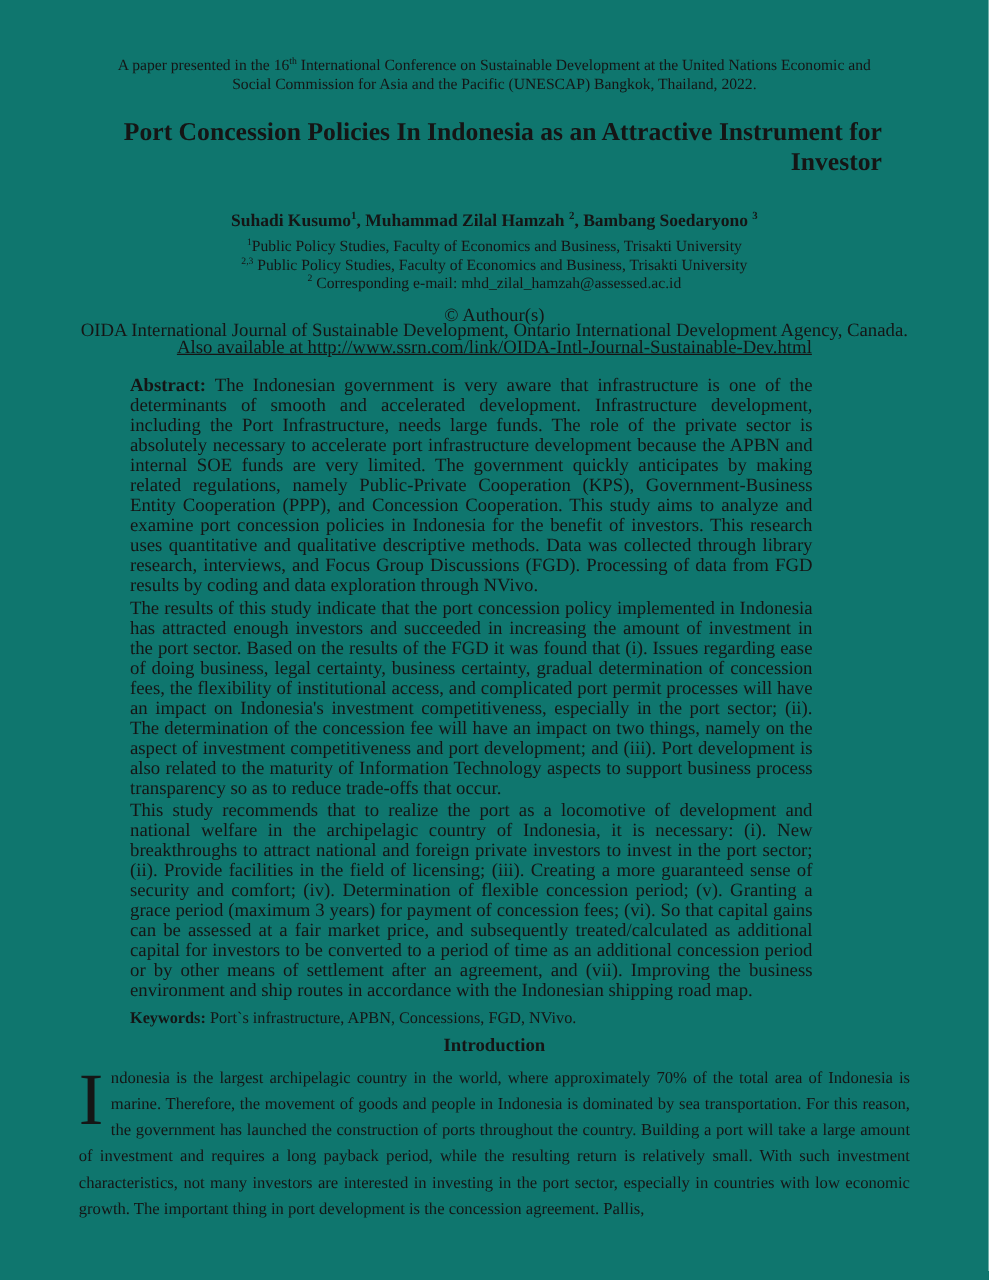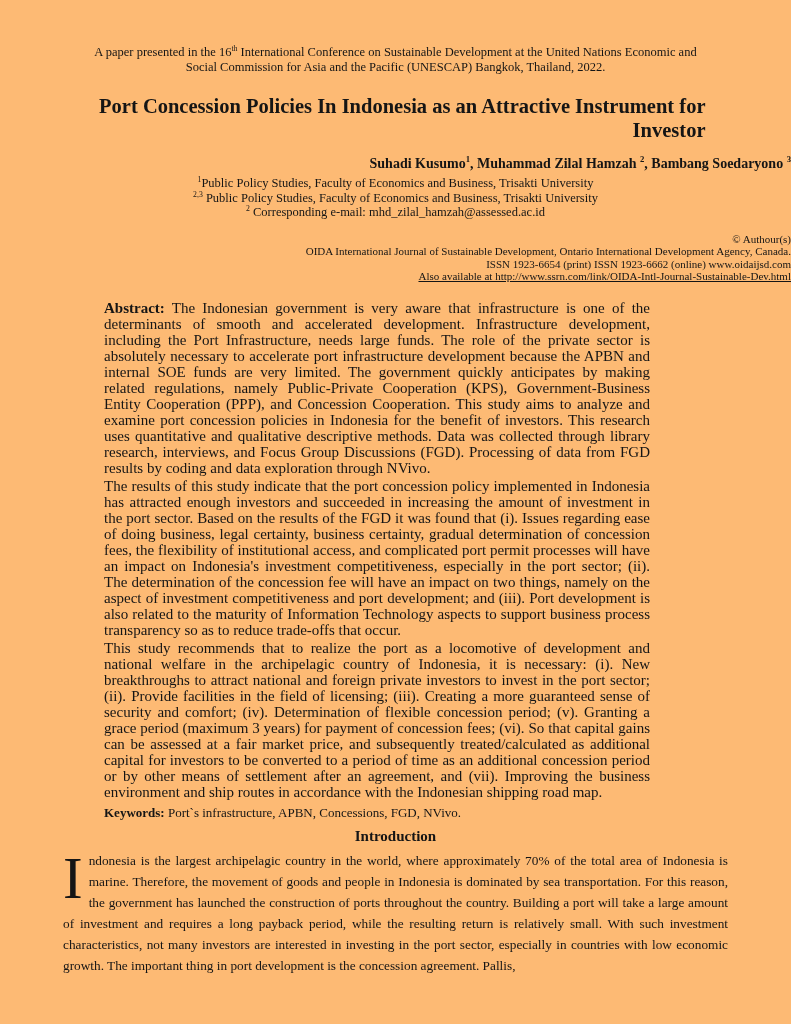--- a/index.html
+++ b/index.html
@@ -1,20 +1,20 @@
 <!DOCTYPE html>
 <html><head>
 <meta charset="utf-8">
 <style>
   html, body { margin: 0; padding: 0; background: #ffffff; }
   .page {
     position: relative;
     width: 791px;
     height: 1024px;
-    background: #fdba74;
+    background: #0f766e;
     color: #151515;
     font-family: "Liberation Serif", serif;
     overflow: hidden;
     box-sizing: border-box;
   }
   sup { font-size: 0.62em; vertical-align: super; line-height: 0; }
 
   .conf-note {
     padding-top: 45px;
     width: 630px;
@@ -25,35 +25,35 @@
   }
   .title {
     width: 620px;
     margin: 19px auto 0;
     text-align: right;
     font-size: 20.5px;
     line-height: 24px;
     font-weight: bold;
   }
   .authors {
-    margin-top: 14px;
-    text-align: right;
+    margin-top: 28px;
+    text-align: center;
     font-size: 14px;
     font-weight: bold;
   }
   .affiliations {
     margin-top: 4px;
     text-align: center;
     font-size: 12.5px;
     line-height: 14.5px;
   }
   .imprint {
     margin-top: 13px;
-    text-align: right;
-    font-size: 11px;
+    text-align: center;
+    font-size: 15px;
     line-height: 12.5px;
   }
   .imprint .link { text-decoration: underline; }
 
   .abstract {
     width: 546px;
     margin: 17px 0 0 104px;
     font-size: 15px;
     line-height: 16px;
     text-align: justify;
@@ -103,21 +103,20 @@
 
   <div class="affiliations">
     <div><sup>1</sup><span>Public Policy Studies, Faculty of Economics and Business, Trisakti University</span></div>
     <div><sup>2,3</sup><span> Public Policy Studies, Faculty of Economics and Business, Trisakti University</span></div>
     <div><sup>2</sup><span> Corresponding e-mail: mhd_zilal_hamzah@assessed.ac.id</span></div>
   </div>
 
   <div class="imprint">
     <div>© Authour(s)</div>
     <div>OIDA International Journal of Sustainable Development, Ontario International Development Agency, Canada.</div>
-    <div>ISSN 1923-6654 (print) ISSN 1923-6662 (online) www.oidaijsd.com</div>
     <div><span class="link">Also available at http://www.ssrn.com/link/OIDA-Intl-Journal-Sustainable-Dev.html</span></div>
   </div>
 
   <div class="abstract">
     <p><span class="bold-label">Abstract:</span><span> The Indonesian government is very aware that infrastructure is one of the determinants of smooth and accelerated development. Infrastructure development, including the Port Infrastructure, needs large funds. The role of the private sector is absolutely necessary to accelerate port infrastructure development because the APBN and internal SOE funds are very limited. The government quickly anticipates by making related regulations, namely Public-Private Cooperation (KPS), Government-Business Entity Cooperation (PPP), and Concession Cooperation. This study aims to analyze and examine port concession policies in Indonesia for the benefit of investors. This research uses quantitative and qualitative descriptive methods. Data was collected through library research, interviews, and Focus Group Discussions (FGD). Processing of data from FGD results by coding and data exploration through NVivo.</span></p>
     <p>The results of this study indicate that the port concession policy implemented in Indonesia has attracted enough investors and succeeded in increasing the amount of investment in the port sector. Based on the results of the FGD it was found that (i). Issues regarding ease of doing business, legal certainty, business certainty, gradual determination of concession fees, the flexibility of institutional access, and complicated port permit processes will have an impact on Indonesia's investment competitiveness, especially in the port sector; (ii). The determination of the concession fee will have an impact on two things, namely on the aspect of investment competitiveness and port development; and (iii). Port development is also related to the maturity of Information Technology aspects to support business process transparency so as to reduce trade-offs that occur.</p>
     <p>This study recommends that to realize the port as a locomotive of development and national welfare in the archipelagic country of Indonesia, it is necessary: (i). New breakthroughs to attract national and foreign private investors to invest in the port sector; (ii). Provide facilities in the field of licensing; (iii). Creating a more guaranteed sense of security and comfort; (iv). Determination of flexible concession period; (v). Granting a grace period (maximum 3 years) for payment of concession fees; (vi). So that capital gains can be assessed at a fair market price, and subsequently treated/calculated as additional capital for investors to be converted to a period of time as an additional concession period or by other means of settlement after an agreement, and (vii). Improving the business environment and ship routes in accordance with the Indonesian shipping road map.</p>
   </div>
 
   <div class="keywords">

